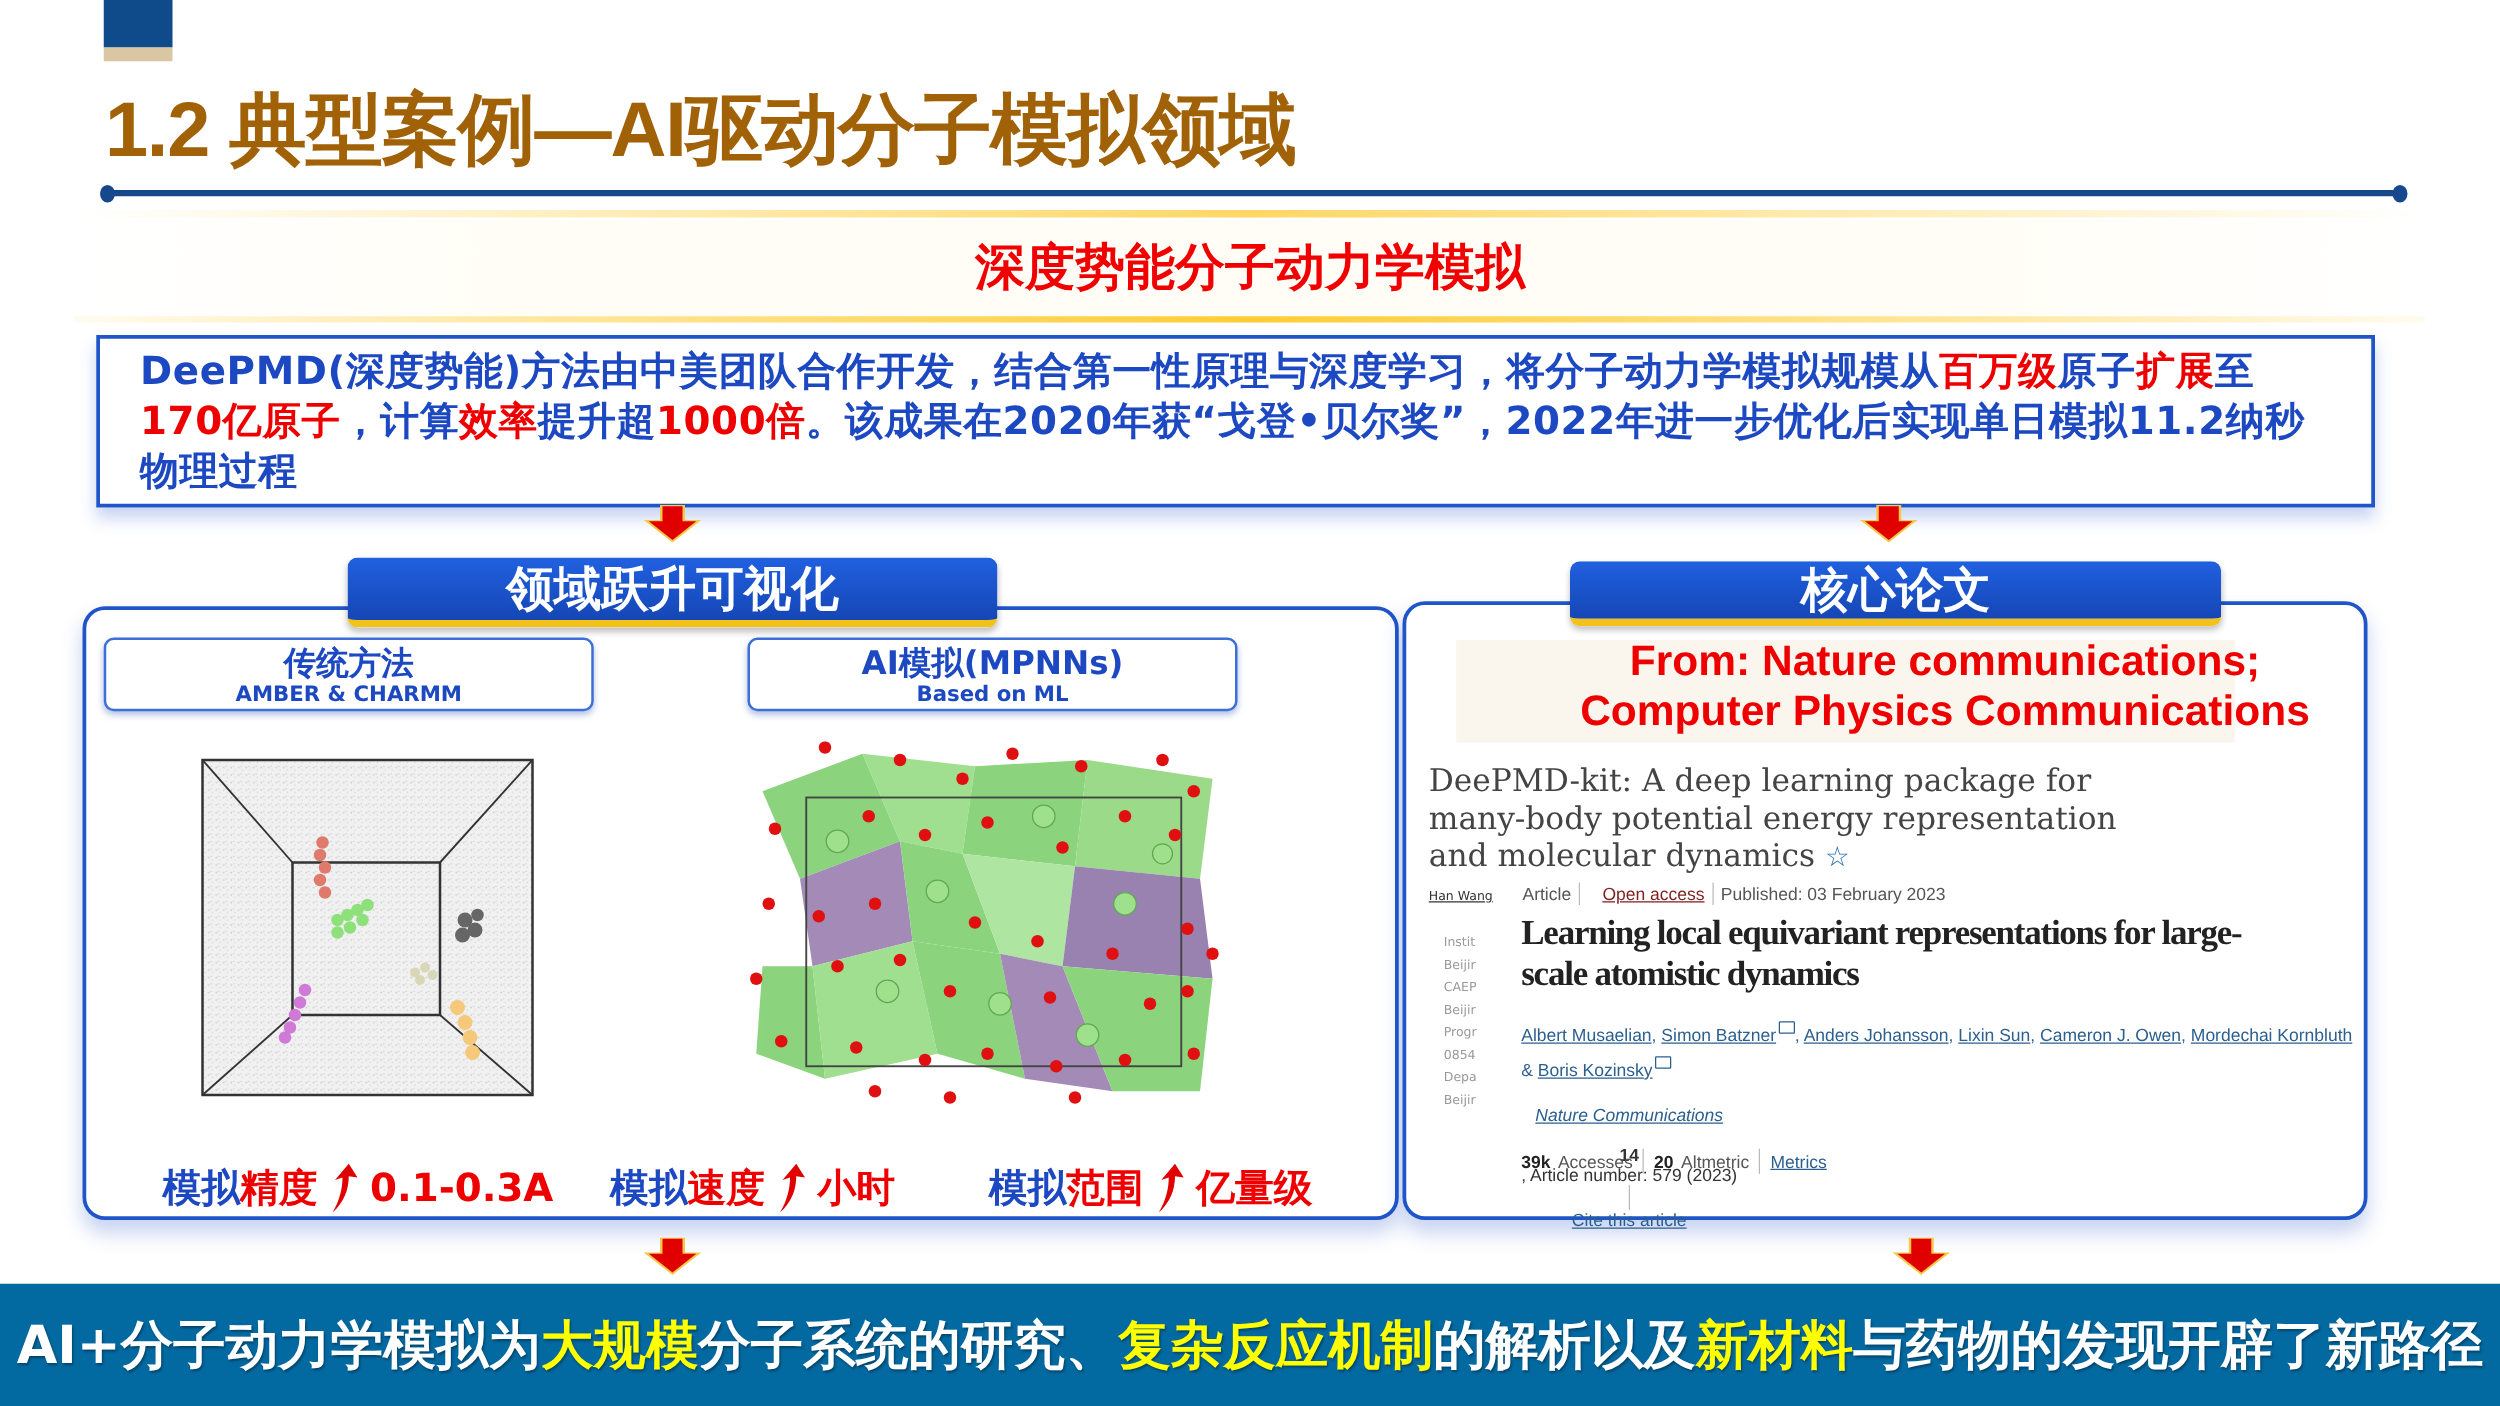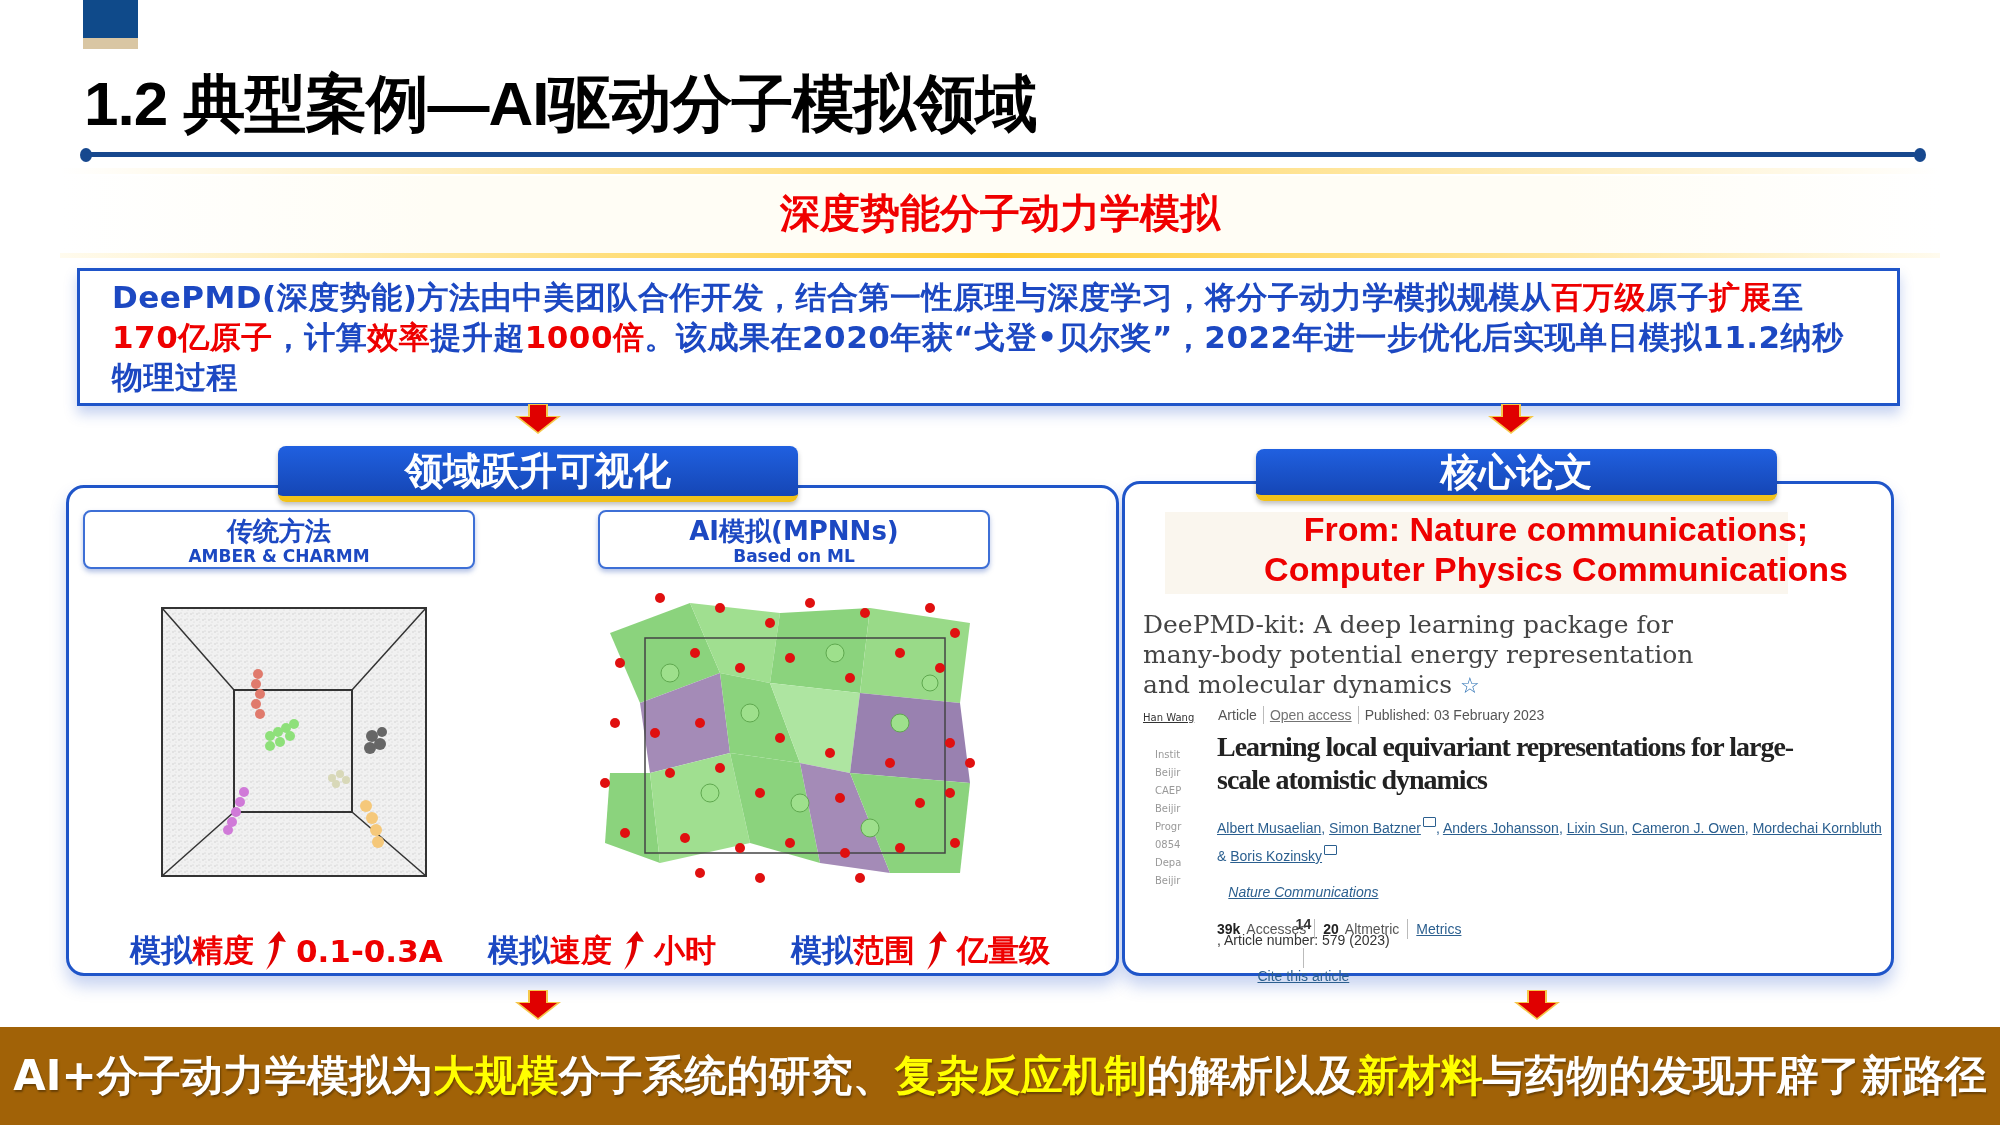--- a/index.html
+++ b/index.html
@@ -3,21 +3,21 @@
 <meta charset="utf-8">
 <style>
   * { margin:0; padding:0; box-sizing:border-box; }
   html, body { width:2000px; height:1125px; overflow:hidden; background:#ffffff; }
   body { position:relative; font-family:"DejaVu Sans", "Liberation Sans", sans-serif; }
   .abs { position:absolute; }
 
   
   #corner-square { left:83px; top:0; width:55px; height:38px; background:#0f4a8a; }
   #corner-strip { left:83px; top:38px; width:55px; height:11px; background:#d9c6a3; }
-  #page-title { left:84px; top:62px; font-size:62px; font-weight:bold; color:#000000; letter-spacing:-1px; white-space:nowrap; font-family:"Liberation Sans", sans-serif; }
+  #page-title { left:84px; top:62px; font-size:62px; font-weight:bold; color:#a16207; letter-spacing:-1px; white-space:nowrap; font-family:"Liberation Sans", sans-serif; }
   #title-rule { left:86px; top:152px; width:1830px; height:5px; background:#17488e; border-radius:2px; }
   .rule-dot { width:12px; height:14px; border-radius:50%; background:#17488e; top:148px; }
   #title-glow { left:60px; top:168px; width:1880px; height:6px; background:linear-gradient(90deg, rgba(255,215,90,0) 0%, rgba(255,205,60,0.8) 50%, rgba(255,215,90,0) 100%); }
 
   
   #subtitle-band { left:60px; top:176px; width:1880px; height:82px; background:linear-gradient(90deg, rgba(255,250,235,0) 0%, #fffdf5 20%, #fffdf5 80%, rgba(255,250,235,0) 100%); }
   #subtitle-band .line-bottom { position:absolute; left:0; right:0; bottom:0; height:5px; background:linear-gradient(90deg, rgba(255,215,90,0.1) 0%, #ffcc33 50%, rgba(255,215,90,0.1) 100%); }
   #subtitle { left:0; width:2000px; top:186px; text-align:center; font-size:40px; font-weight:bold; color:#f00000; }
 
   
@@ -48,35 +48,35 @@
 
   
   #source-band { left:1165px; top:512px; width:623px; height:82px; background:#faf6ee; }
   .source-line { left:1122px; width:772px; text-align:center; font-size:34px; font-weight:bold; color:#ee0000; white-space:nowrap; font-family:"Liberation Sans", sans-serif;margin-left:48px; }
   #cpc-title { left:1143px; top:610px; font-family:"DejaVu Serif", serif; font-size:25px; line-height:30px; color:#444; }
   #cpc-title .star { color:#2a6fb3; font-size:22px; }
   #han-wang { left:1143px; top:712px; font-size:10px; color:#333; text-decoration:underline; }
   #affil-col { left:1155px; top:746px; font-size:10px; line-height:18px; color:#999; }
   #meta-row { left:1218px; top:706px; font-size:14px; color:#555; display:flex; align-items:center; font-family:"Liberation Sans", sans-serif; }
   #meta-row .sep { width:1px; height:18px; background:#bbb; margin:0 6px; }
-  #meta-row .oa { color:#737373; text-decoration:underline; }
+  #meta-row .oa { color:#7f1d1d; text-decoration:underline;margin-left:12px; }
   #nc-title { left:1217px; top:730px; font-size:28px; line-height:33px; font-weight:bold; color:#222; letter-spacing:-1px; font-family:"Liberation Serif", serif; }
   #authors { left:1217px; top:814px; font-size:14px; line-height:28px; color:#2b5f8f; font-family:"Liberation Sans", sans-serif; width:680px; }
   #authors a { color:#2b5f8f; text-decoration:underline; }
   #authors .mail { display:inline-block; width:13px; height:10px; border:1.5px solid #2b5f8f; border-radius:1px; vertical-align:6px; margin-left:2px; position:relative; }
   #journal-row { left:1217px; top:884px; font-size:14px; color:#333; display:flex; align-items:center; font-family:"Liberation Sans", sans-serif;flex-direction:column; }
   #journal-row .ji { color:#2b5f8f; font-style:italic; text-decoration:underline; }
   #journal-row .link { color:#2b5f8f; text-decoration:underline; }
   #journal-row .sep, #stats-row .sep { width:1px; height:20px; background:#bbb; margin:0 8px; }
   #stats-row { left:1217px; top:919px; font-size:14px; color:#555; display:flex; align-items:center; font-family:"Liberation Sans", sans-serif; }
   #stats-row b { color:#222; margin-right:6px; }
   #stats-row .link { color:#2b5f8f; text-decoration:underline; }
 
   
-  #bottom-banner { left:0; top:1027px; width:2000px; height:98px; background:#a16207; display:flex; align-items:center; justify-content:center; }
+  #bottom-banner { left:0; top:1027px; width:2000px; height:98px; background:#0369a1; display:flex; align-items:center; justify-content:center; }
   #bottom-banner .txt { font-size:42px; font-weight:bold; color:#fff; white-space:nowrap; text-shadow:1px 2px 2px rgba(0,0,0,0.35); }
   #bottom-banner .hl { color:#ffff00; }
 </style>
 </head>
 <body>
 
 <div class="abs" id="corner-square"></div>
 <div class="abs" id="corner-strip"></div>
 <div class="abs" id="page-title">1.2 典型案例—AI驱动分子模拟领域</div>
 <div class="abs rule-dot" style="left:80px;"></div>

